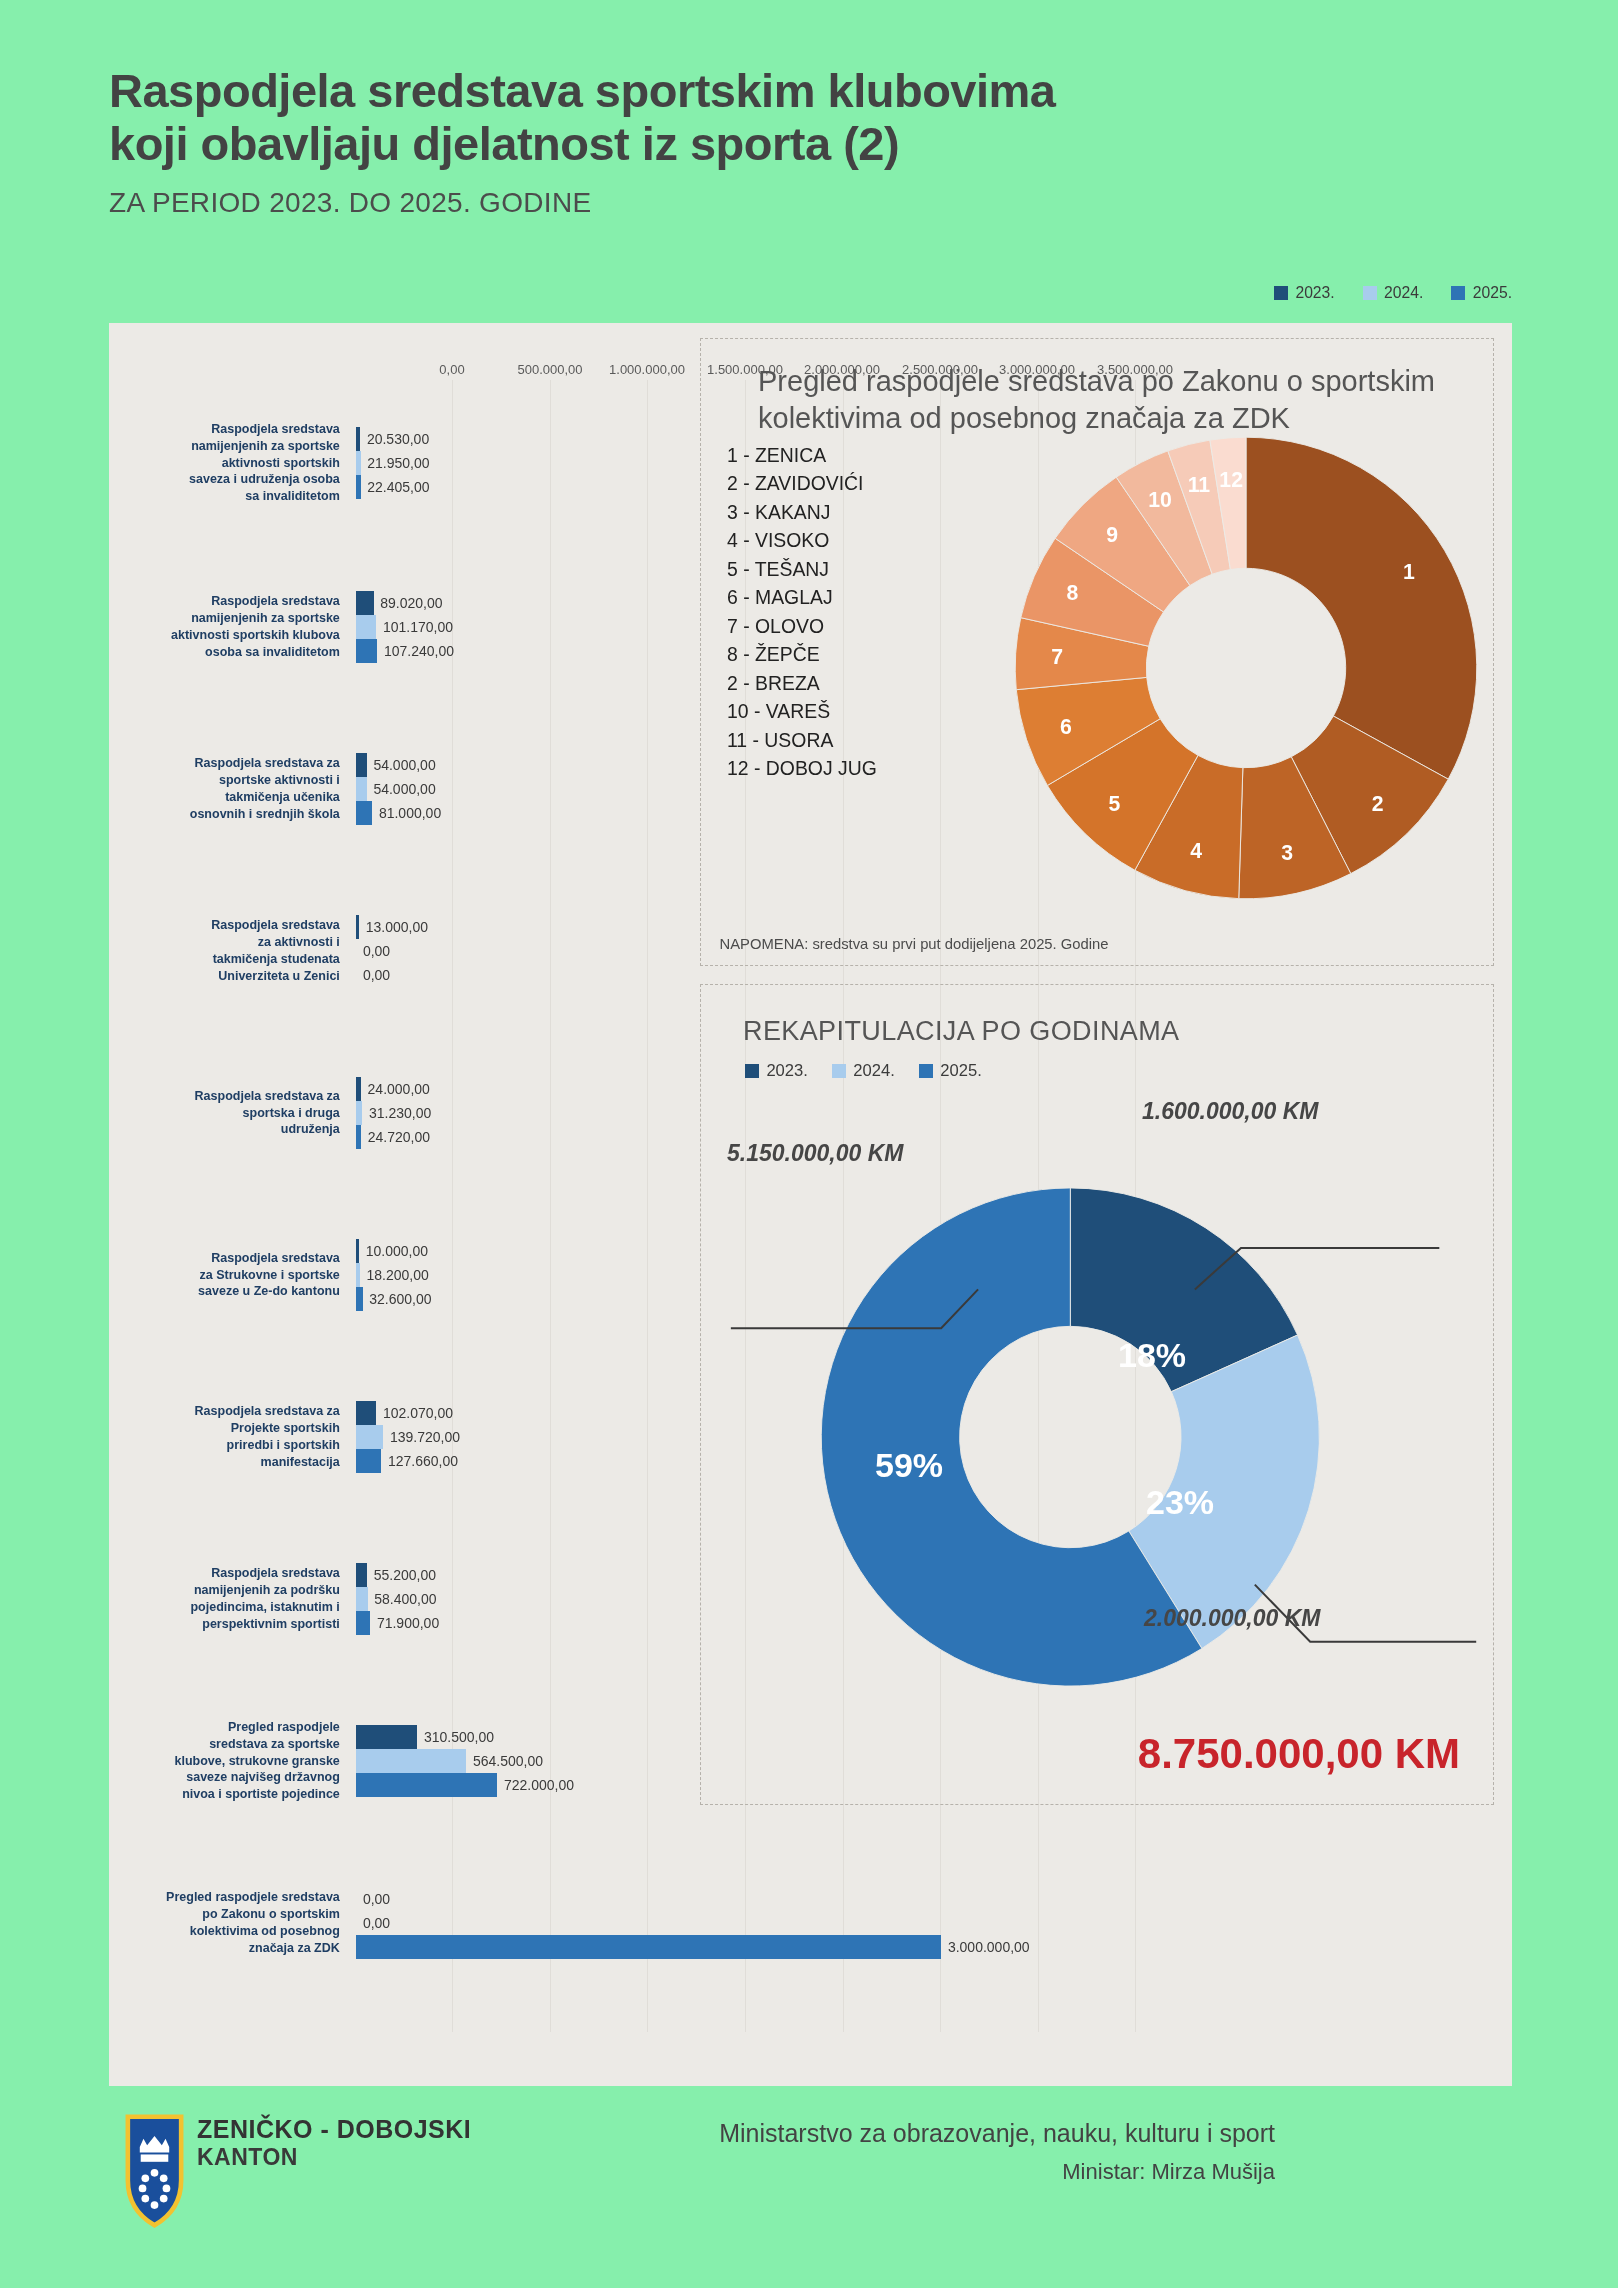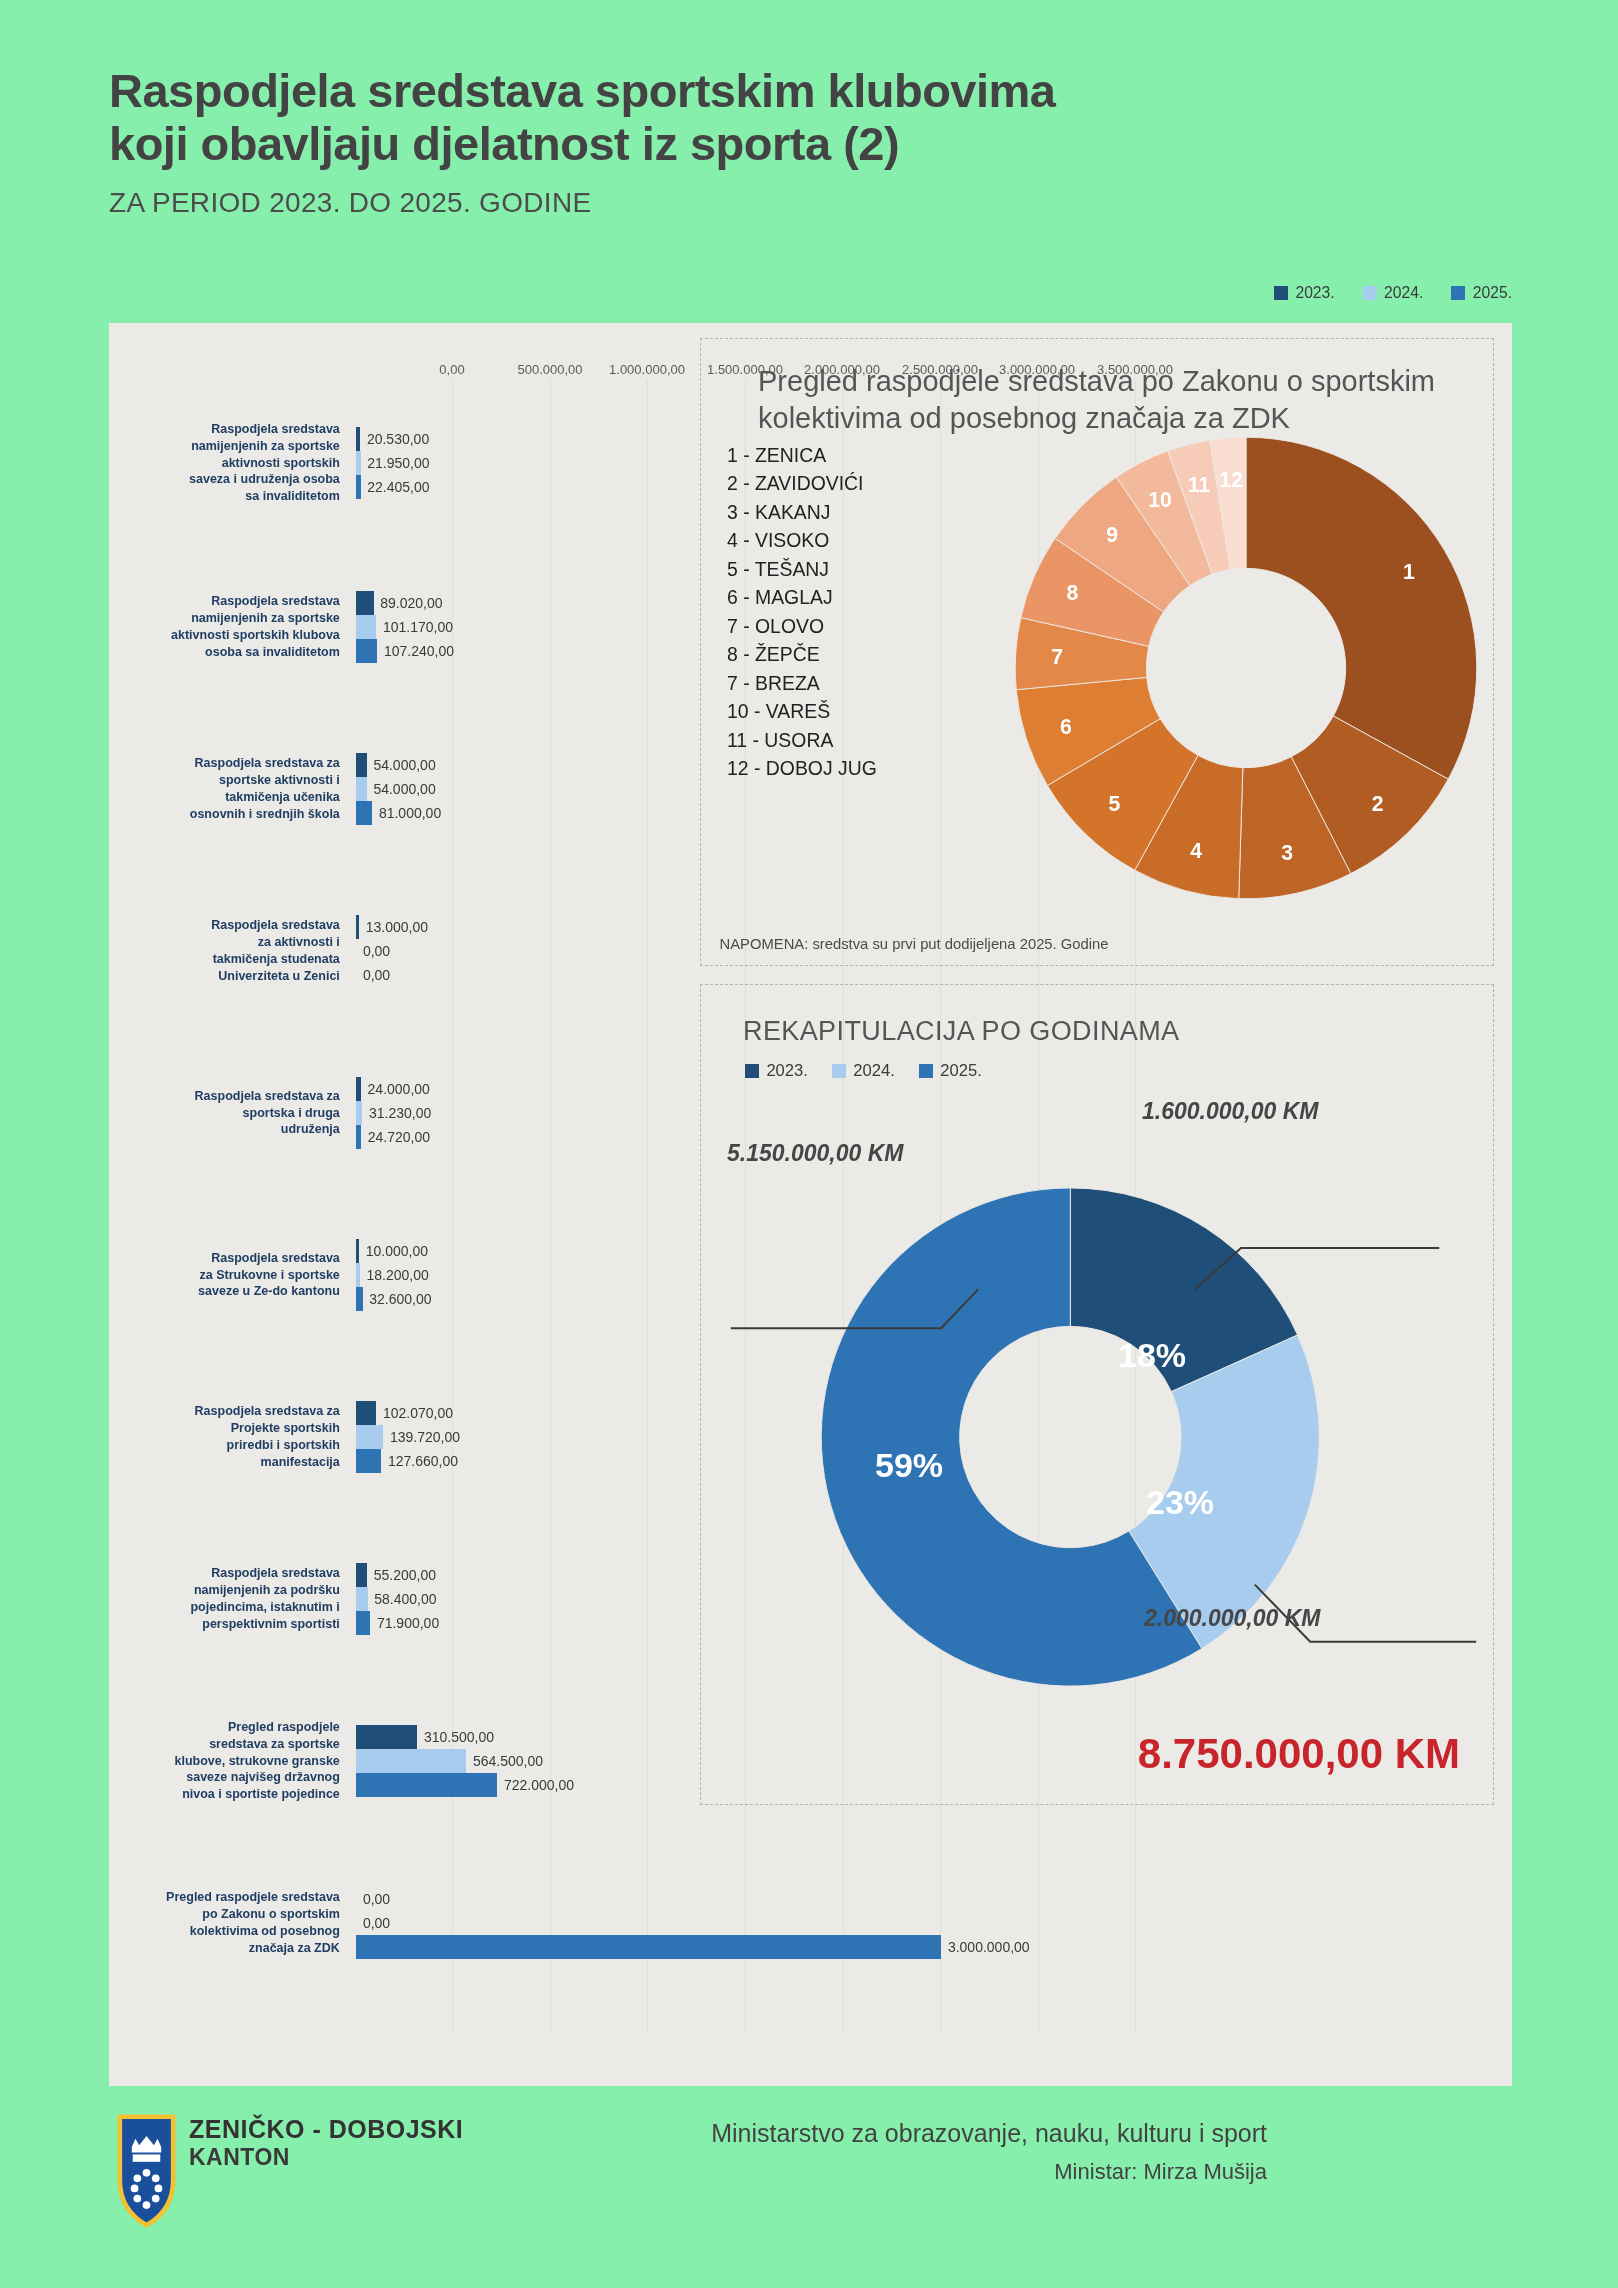--- a/index.html
+++ b/index.html
@@ -207,21 +207,21 @@
   .pct-label {
     position: absolute;
     font-size: 34px;
     font-weight: bold;
     color: #ffffff;
   }
 
   
   #footer {
     position: absolute;
-    left: 8px; top: 2095px;
+    left: 16px; top: 2095px;
     width: 1368px; height: 194px;
   }
   #crest { position: absolute; left: 109px; top: 18.5px; }
   #crest-text {
     position: absolute;
     left: 181px;
     top: 20px;
   }
   #crest-line1 {
     font-size: 25px;
@@ -500,21 +500,21 @@
 kolektivima od posebnog značaja za ZDK</div>
       <div id="pie-legend-list">
           <div class="pie-legend-item">1 - ZENICA</div>
           <div class="pie-legend-item">2 - ZAVIDOVIĆI</div>
           <div class="pie-legend-item">3 - KAKANJ</div>
           <div class="pie-legend-item">4 - VISOKO</div>
           <div class="pie-legend-item">5 - TEŠANJ</div>
           <div class="pie-legend-item">6 - MAGLAJ</div>
           <div class="pie-legend-item">7 - OLOVO</div>
           <div class="pie-legend-item">8 - ŽEPČE</div>
-          <div class="pie-legend-item">7 - BREZA</div>
+          <div class="pie-legend-item">2 - BREZA</div>
           <div class="pie-legend-item">10 - VAREŠ</div>
           <div class="pie-legend-item">11 - USORA</div>
           <div class="pie-legend-item">12 - DOBOJ JUG</div>
         </div>
       <svg id="pie-svg" width="480" height="480" style="position:absolute; left:305px; top:89px;" viewBox="0 0 520 520">
           <path d="M260,10 A250,250 0 0 1 479.07667001096587,380.43841852542886 L354.6411214447372,312.0293968029853 A108,108 0 0 0 260,152 Z" fill="#9c5020" stroke="#eceae6" stroke-width="1"></path>
           <text x="436.4521155358085" y="155.6465097711739" text-anchor="middle" dominant-baseline="central" class="pie-num" fill="#ffffff" font-size="23" font-weight="bold" font-family="&quot;Liberation Sans&quot;, sans-serif">1</text>
           <path d="M479.07667001096587,380.43841852542886 A250,250 0 0 1 373.49762493488663,482.75163104709196 L309.03097397187105,356.22870461234373 A108,108 0 0 0 354.6411214447372,312.0293968029853 Z" fill="#b05c23" stroke="#eceae6" stroke-width="1"></path>
           <text x="402.6621233014244" y="407.2158910414537" text-anchor="middle" dominant-baseline="central" class="pie-num" fill="#ffffff" font-size="23" font-weight="bold" font-family="&quot;Liberation Sans&quot;, sans-serif">2</text>
           <path d="M373.49762493488663,482.75163104709196 A250,250 0 0 1 252.14731023046792,509.87664009143293 L256.60763801956216,367.946708519499 A108,108 0 0 0 309.03097397187105,356.22870461234373 Z" fill="#bd6426" stroke="#eceae6" stroke-width="1"></path>

